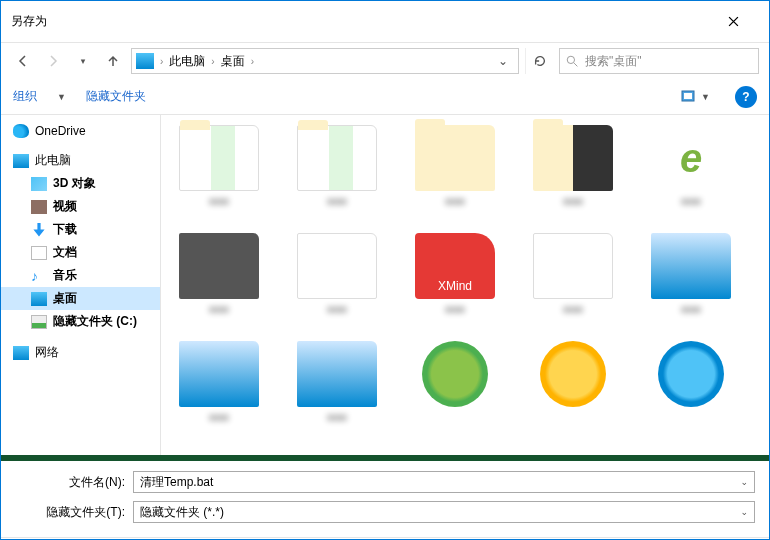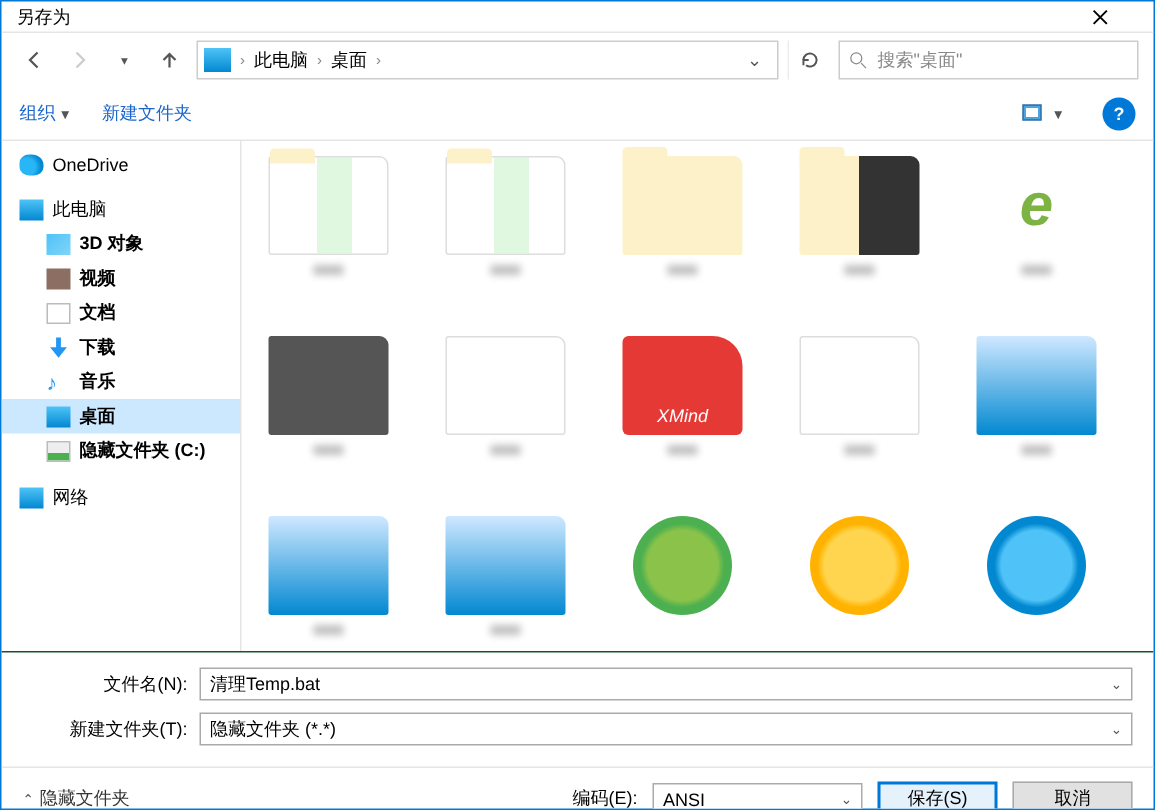--- a/index.html
+++ b/index.html
@@ -1,31 +1,31 @@
 <!DOCTYPE html>
 <html><head>
 <meta charset="utf-8">
 <style>
 * { box-sizing: border-box; margin: 0; padding: 0; font-family: "Microsoft YaHei", "Segoe UI", sans-serif; font-size: 12px; }
 body { background: #fff; width: 770px; height: 540px; overflow: hidden; border: 1px solid #0078d7; }
-.titlebar { height: 21px; display: flex; align-items: center; padding: 0 16px 0 10px; border-bottom: 1px solid #e5e5e5; }
+.titlebar { height: 42px; display: flex; align-items: center; padding: 0 16px 0 10px; border-bottom: 1px solid #e5e5e5; }
 .titlebar .title { flex: 1; font-size: 12px; }
 .titlebar .close { width: 40px; height: 28px; display: flex; align-items: center; justify-content: center; }
 .navrow { height: 36px; display: flex; align-items: center; gap: 6px; padding: 4px 10px; }
 .navbtn { width: 24px; height: 24px; display: flex; align-items: center; justify-content: center; color: #666; }
 .navbtn.disabled { color: #ccc; }
 .breadcrumb { flex: 1; height: 26px; border: 1px solid #ccc; display: flex; align-items: center; padding: 0 4px; gap: 2px; background: #fff; }
 .bc-icon { width: 18px; height: 16px; background: linear-gradient(#4fc3f7, #0288d1); margin-right: 2px; }
 .bc-sep { color: #888; font-size: 10px; padding: 0 2px; }
 .bc-item { padding: 0 2px; }
 .bc-drop { margin-left: auto; color: #555; padding: 0 6px; }
 .refresh { width: 28px; height: 26px; display: flex; align-items: center; justify-content: center; border-left: 1px solid #eee; }
 .search { width: 200px; height: 26px; border: 1px solid #ccc; display: flex; align-items: center; padding: 0 6px; gap: 6px; color: #888; }
 .toolbar { height: 36px; display: flex; align-items: center; padding: 0 12px; border-bottom: 1px solid #e5e5e5; gap: 20px; }
-.toolbar .tlink { color: #1a66cc; cursor: pointer; display: flex; align-items: center; gap: 2px; }
+.toolbar .tlink { color: #1a66cc; cursor: pointer; display: flex; align-items: center; gap: 20px; }
 .toolbar .spacer { flex: 1; }
 .toolbar .viewbtn { display: flex; align-items: center; gap: 2px; padding: 2px 4px; border: 1px solid transparent; }
 .helpbtn { width: 22px; height: 22px; border-radius: 50%; background: #0078d7; color: #fff; display: flex; align-items: center; justify-content: center; font-weight: bold; }
 .body { display: flex; height: 340px; }
 .tree { width: 160px; border-right: 1px solid #e5e5e5; padding: 6px 0; overflow: hidden; }
 .tree-item { display: flex; align-items: center; gap: 6px; padding: 3px 6px 3px 12px; cursor: pointer; white-space: nowrap; }
 .tree-item.l2 { padding-left: 30px; font-weight: bold; }
 .tree-item.selected { background: #cce8ff; }
 .tree-item .ticon { width: 16px; height: 14px; flex-shrink: 0; }
 .ic-onedrive { background: radial-gradient(circle at 30% 60%, #29b6f6 40%, #0288d1 70%); border-radius: 40% 50% 40% 40%; }
@@ -33,37 +33,37 @@
 .ic-3d { background: linear-gradient(135deg, #4fc3f7, #81d4fa); }
 .ic-video { background: #8d6e63; }
 .ic-pic { background: linear-gradient(#4fc3f7, #0288d1); }
 .ic-doc { background: #fff; border: 1px solid #bbb; }
 .ic-dl { background: #2196f3; clip-path: polygon(40% 0, 60% 0, 60% 50%, 85% 50%, 50% 100%, 15% 50%, 40% 50%); }
 .ic-music { color: #2196f3; font-size: 14px; line-height: 14px; }
 .ic-desk { background: linear-gradient(#4fc3f7, #0288d1); }
 .ic-disk { background: linear-gradient(#eee 60%, #4caf50 60%); border: 1px solid #bbb; }
 .ic-disk2 { background: linear-gradient(#eee 60%, #2196f3 60%); border: 1px solid #bbb; }
 .ic-net { background: linear-gradient(#4fc3f7, #0288d1); }
-.files { flex: 1; padding: 10px 14px; display: flex; flex-wrap: wrap; gap: 20px 30px; align-content: flex-start; overflow: hidden; font-style: italic; }
+.files { flex: 1; padding: 10px 14px; display: flex; flex-wrap: wrap; gap: 8px 30px; align-content: flex-start; overflow: hidden; }
 .fitem { width: 88px; height: 100px; display: flex; flex-direction: column; align-items: center; gap: 4px; }
 .fthumb { width: 80px; height: 66px; background: #fdf1c9; border-radius: 2px 6px 2px 2px; position: relative; }
 .fthumb.folder::before { content: ""; position: absolute; left: 0; top: -6px; width: 30px; height: 10px; background: #fdf1c9; border-radius: 3px 3px 0 0; }
 .fthumb.docs { background: linear-gradient(90deg, #fff 0 40%, #e0f7e0 40% 70%, #fff 70%); border: 1px solid #ddd; }
 .fthumb.xmind { background: #e53935; color: #fff; display: flex; flex-direction: column; align-items: center; justify-content: flex-end; font-size: 13px; padding-bottom: 6px; border-radius: 4px 20px 4px 4px; }
 .fthumb.img { background: linear-gradient(#cfe8ff, #0288d1); }
 .fthumb.app { background: #555; }
 .fthumb.page { background: #fff; border: 1px solid #ddd; }
 .fthumb.round { border-radius: 50%; width: 66px; height: 66px; }
 .fthumb.green { background: radial-gradient(circle, #8bc34a 50%, #4caf50 60%); }
 .fthumb.yellow { background: radial-gradient(circle, #ffd54f 50%, #ffb300 60%); }
 .fthumb.blue { background: radial-gradient(circle, #4fc3f7 50%, #0288d1 60%); }
 .fthumb.ie { background: #fff; display:flex; align-items:center; justify-content:center; }
 .fthumb.ie::after { content:"e"; font-size: 40px; color:#7cb342; font-weight:bold; font-style: italic; }
 .flabel { font-size: 11px; text-align: center; height: 28px; overflow: hidden; filter: blur(3px); opacity: 0.4; }
-.bottom { padding: 10px 14px 6px; border-top: 1px solid #14532d; }
+.bottom { padding: 10px 14px 6px; border-top: 6px solid #14532d; }
 .formrow { display: flex; align-items: center; gap: 8px; margin-bottom: 8px; }
 .formrow label { width: 110px; text-align: right; }
 .formrow .field { flex: 1; height: 22px; border: 1px solid #aaa; padding: 2px 6px; background: #fff; display: flex; align-items: center; justify-content: space-between; }
 .footer { height: 42px; display: flex; align-items: center; padding: 0 14px; gap: 10px; border-top: 1px solid #e5e5e5; }
 .footer .hidef { display: flex; align-items: center; gap: 4px; color: #333; }
 .footer .spacer { flex: 1; }
 .footer label.enc { }
 .footer .encsel { height: 22px; width: 140px; border: 1px solid #aaa; padding: 2px 6px; display: flex; align-items: center; justify-content: space-between; background: #fff; }
 .btn { height: 24px; min-width: 80px; border: 1px solid #aaa; background: #e1e1e1; padding: 0 12px; display: flex; align-items: center; justify-content: center; cursor: pointer; }
 .btn.primary { border: 2px solid #0078d7; background: #e5f1fb; }
@@ -122,21 +122,21 @@
       </svg>
     <span>搜索"桌面"</span>
   </div>
 </div>
 
 <div class="toolbar">
   <span class="tlink">
       <span>组织</span> 
       <span class="chev">▼</span>
     </span>
-  <span class="tlink">新建文件夹</span>
+  <span class="tlink">隐藏文件夹</span>
   <span class="spacer"></span>
   <span class="viewbtn">
     <svg width="18" height="14" viewBox="0 0 18 14">
         <rect x="1" y="1" width="12" height="10" fill="#4fa3e0" stroke="#2a6fa8"></rect>
         <rect x="3" y="3" width="8" height="6" fill="#fff"></rect>
       </svg>
     <span class="chev">▼</span>
   </span>
   <div class="helpbtn">?</div>
 </div>
@@ -154,26 +154,26 @@
       </div>
     <div class="tree-item l2">
         <span class="ticon ic-3d"></span>
         <span>3D 对象</span>
       </div>
     <div class="tree-item l2">
         <span class="ticon ic-video"></span>
         <span>视频</span>
       </div>
     <div class="tree-item l2">
+        <span class="ticon ic-dl"></span>
+        <span>下载</span>
+      </div>
+    <div class="tree-item l2">
         <span class="ticon ic-doc"></span>
         <span>文档</span>
-      </div>
-    <div class="tree-item l2">
-        <span class="ticon ic-dl"></span>
-        <span>下载</span>
       </div>
     <div class="tree-item l2">
         <span class="ticon ic-music">♪</span>
         <span>音乐</span>
       </div>
     <div class="tree-item l2 selected">
         <span class="ticon ic-desk"></span>
         <span>桌面</span>
       </div>
     <div class="tree-item l2">
@@ -252,21 +252,21 @@
 
 <div class="bottom">
   <div class="formrow">
     <label>文件名(N):</label>
     <div class="field">
       <span>清理Temp.bat</span>
       <span class="chev">⌄</span>
     </div>
   </div>
   <div class="formrow">
-    <label>新建文件夹(T):</label>
+    <label>隐藏文件夹(T):</label>
     <div class="field">
       <span>隐藏文件夹  (*.*)</span>
       <span class="chev">⌄</span>
     </div>
   </div>
 </div>
 
 <div class="footer">
   <div class="hidef">
     <span class="chev">⌃</span>

